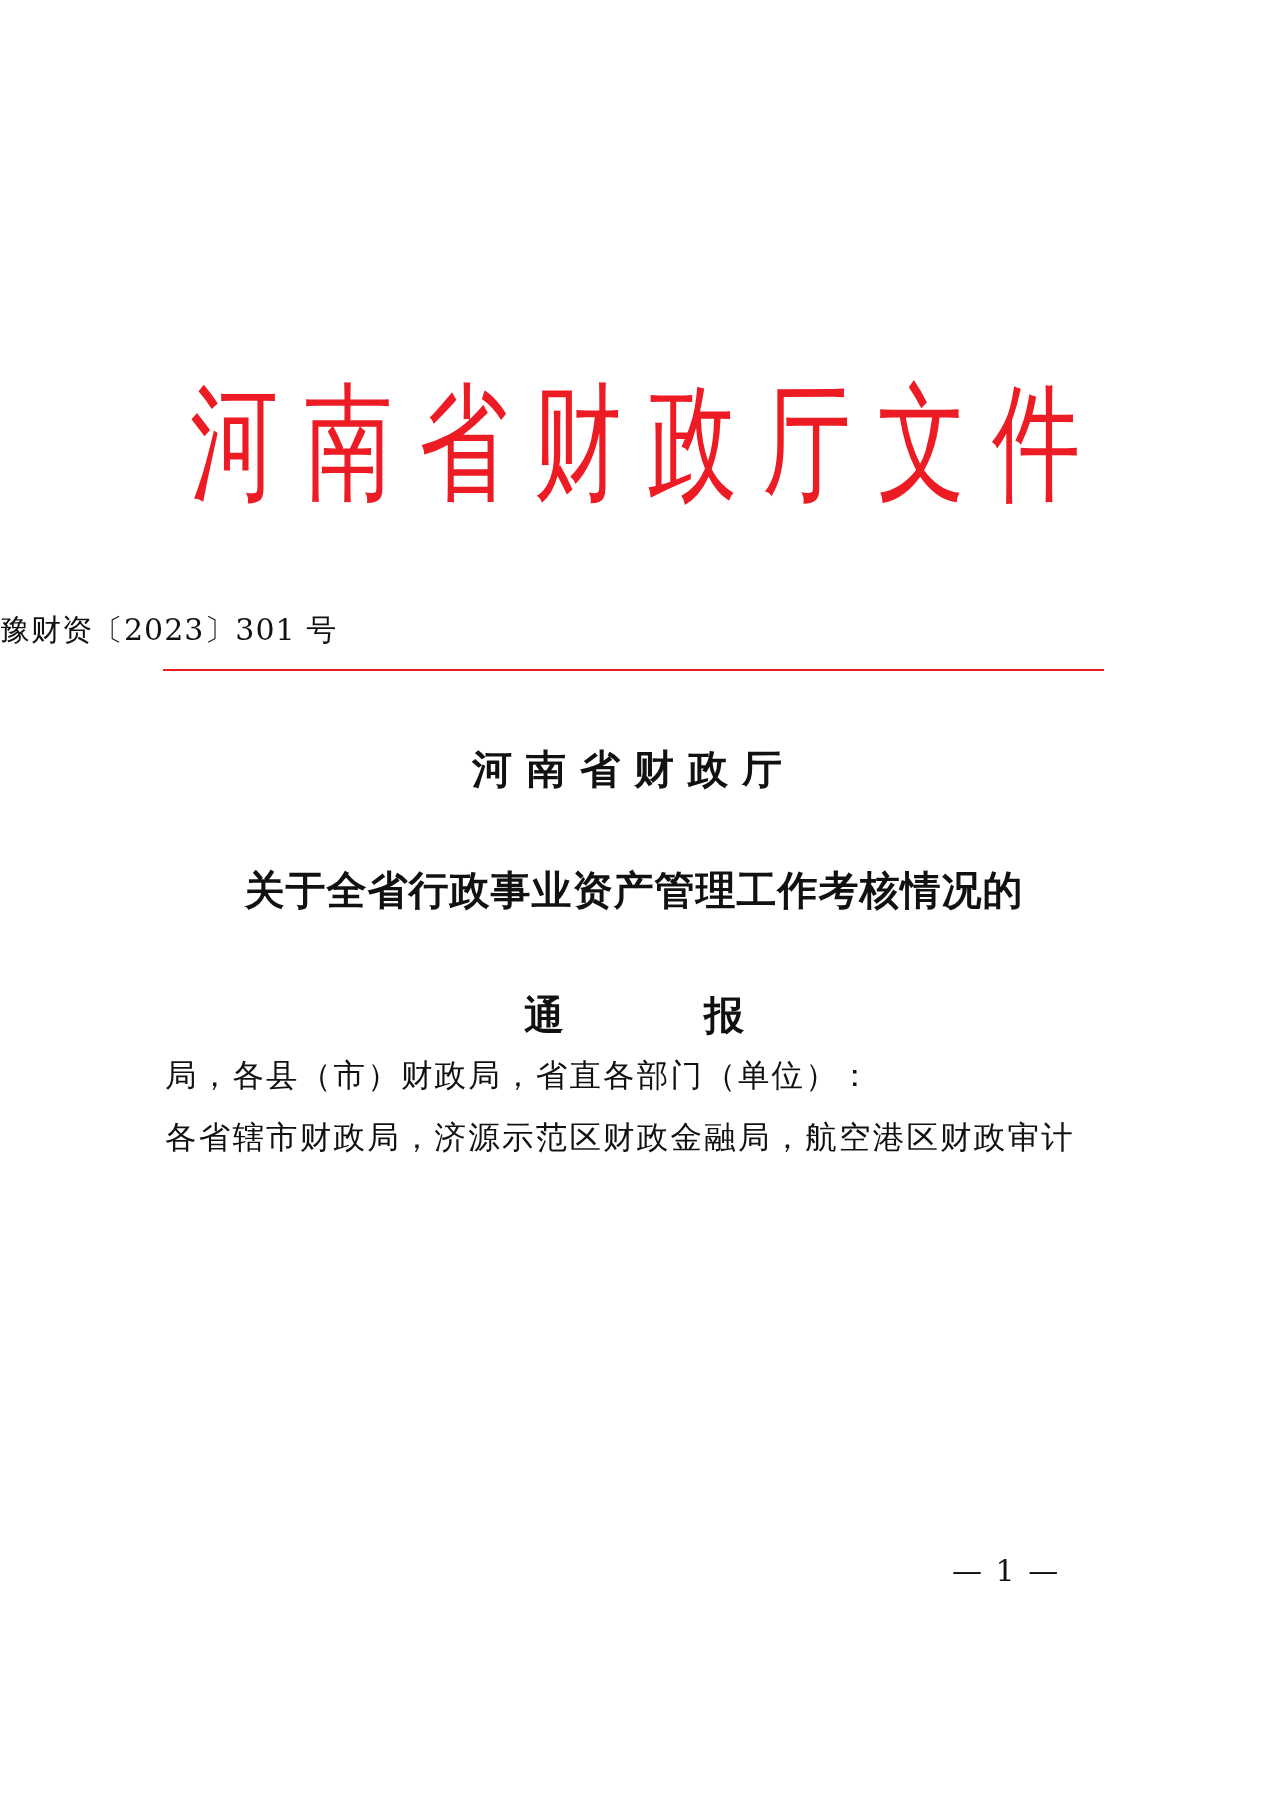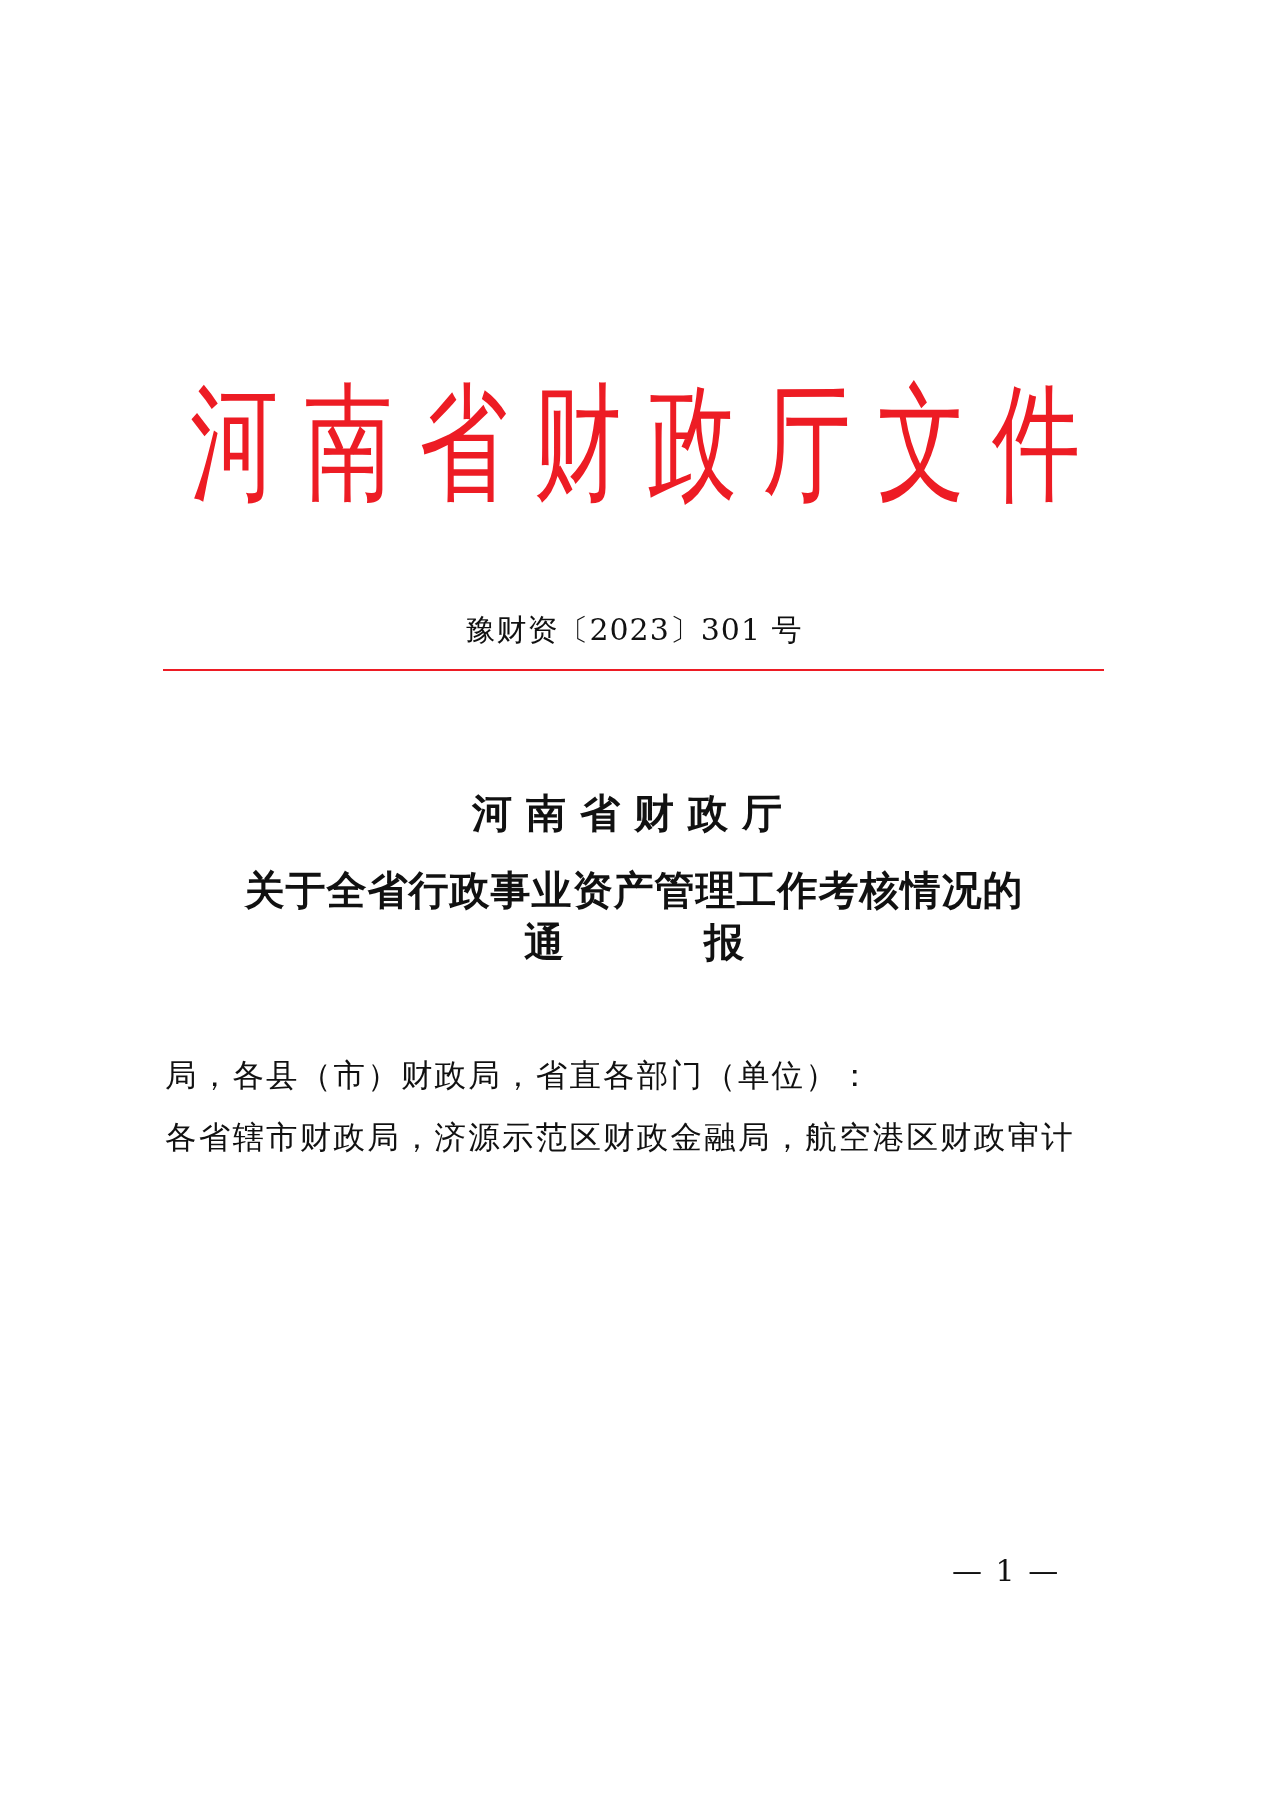--- a/index.html
+++ b/index.html
@@ -5,31 +5,31 @@
   html, body { margin: 0; padding: 0; background: #ffffff; }
   body { width: 1268px; height: 1793px; position: relative; overflow: hidden;
          font-family: "DejaVu Serif", "Liberation Serif", serif; color: #111; }
 
   .masthead { position: absolute; left: 190px; top: 380px; width: 880px; height: 125px;
               display: flex; justify-content: space-between; align-items: center; }
   .masthead .ch { display: inline-block; color: #ED1C24; font-size: 88px; line-height: 1;
                   font-family: "DejaVu Serif", serif; transform: scaleY(1.45); transform-origin: center;
                   font-weight: normal; width: 78px; text-align: center; }
 
-  .doc-number { position: absolute; left: 0; width: 1268px; top: 610px; text-align: center;
+  .doc-number { position: absolute; left: 0; width: 1268px; top: 610px; text-align: left;
                 font-size: 30px; letter-spacing: 1px; color: #111;
                 font-family: "DejaVu Serif", serif; }
 
   .red-rule { position: absolute; left: 163px; top: 669px; width: 941px; height: 2px; background: #ED1C24; }
 
   .title { position: absolute; left: 0; width: 1268px; text-align: center; font-weight: bold;
            font-family: "DejaVu Sans", sans-serif; color: #111; font-size: 40px; line-height: 1; }
-  .title.t1 { top: 793px; letter-spacing: 14px; }
+  .title.t1 { top: 749px; letter-spacing: 14px; }
   .title.t2 { top: 870px; letter-spacing: 1px; }
-  .title.t3 { top: 922px; }
+  .title.t3 { top: 995px; }
   .title.t3 .w { display: inline-block; }
   .title.t3 .gap { display: inline-block; width: 140px; }
 
   .body { position: absolute; left: 165px; width: 940px; top: 1044px;
           font-size: 31.5px; line-height: 62px; color: #111;
           font-family: "DejaVu Serif", serif; text-align: justify; text-align-last: left;
           letter-spacing: 2.2px; }
   .body p { margin: 0; }
   .body .line { display: block; white-space: nowrap; }
 

